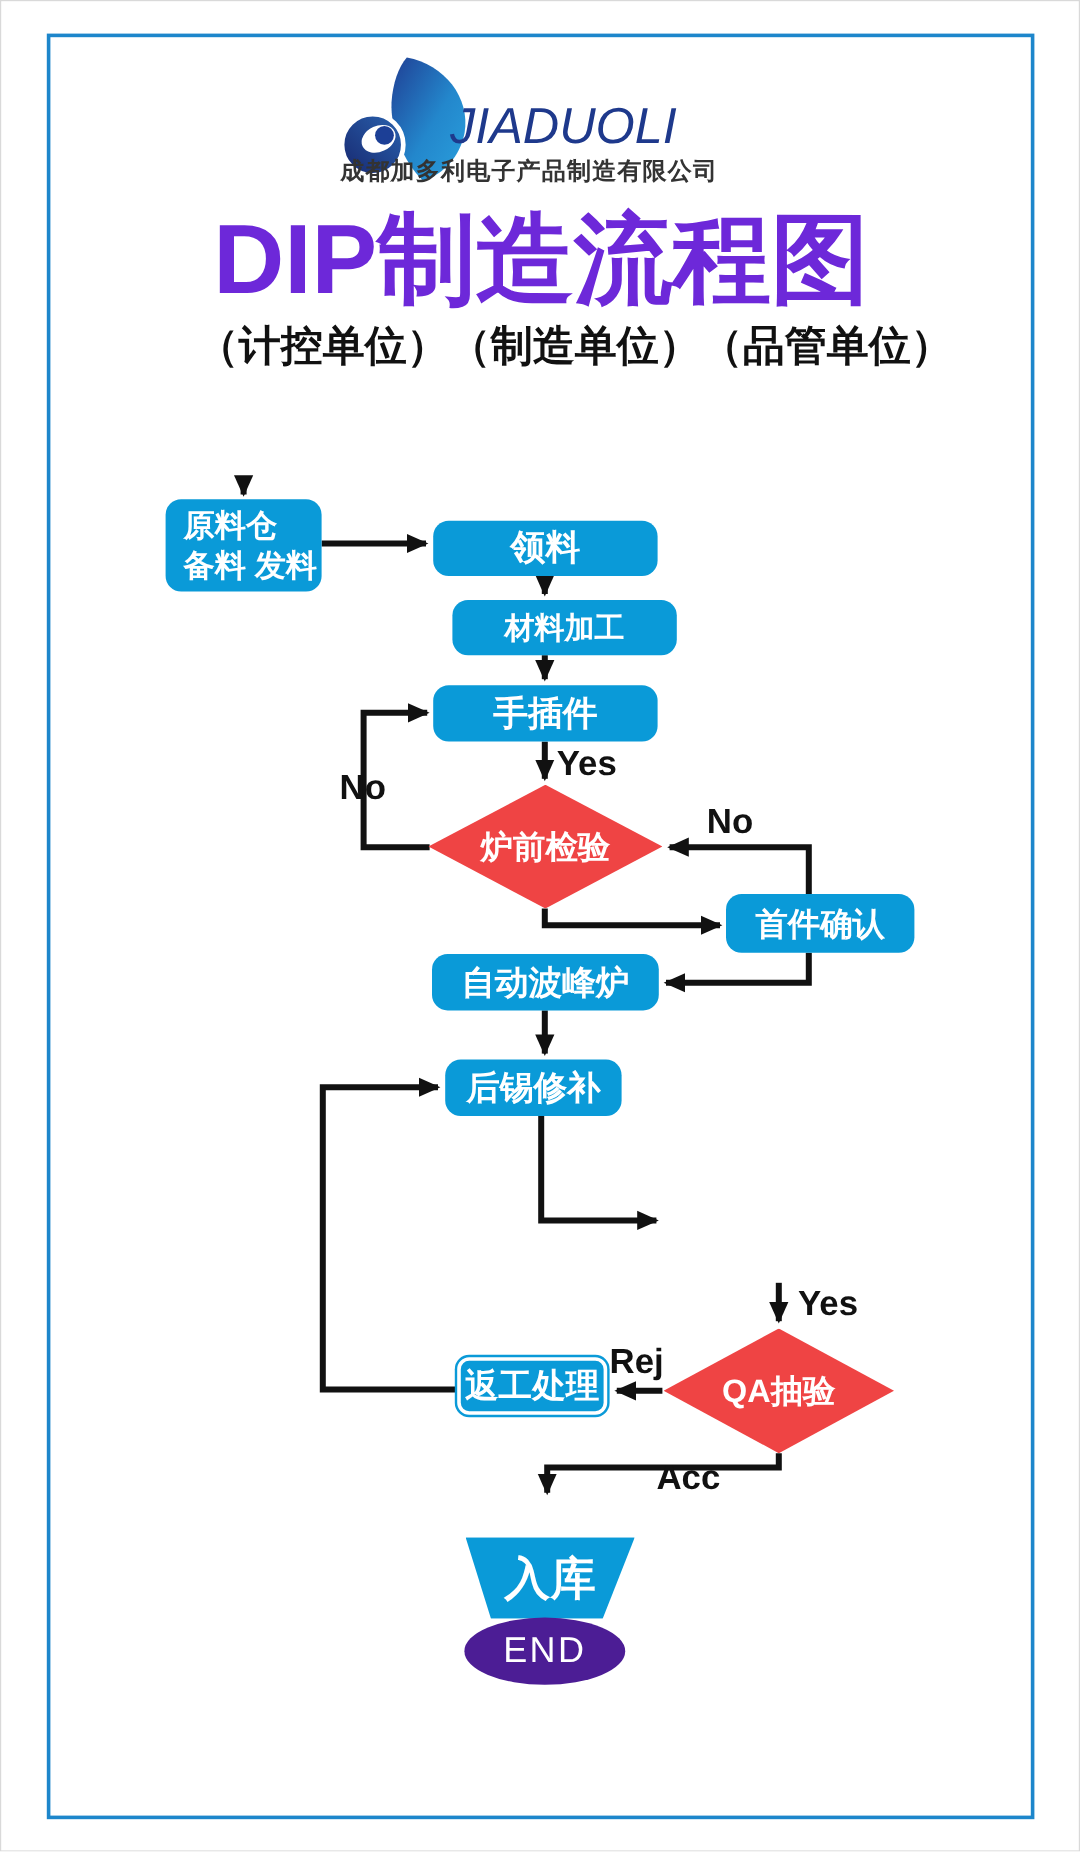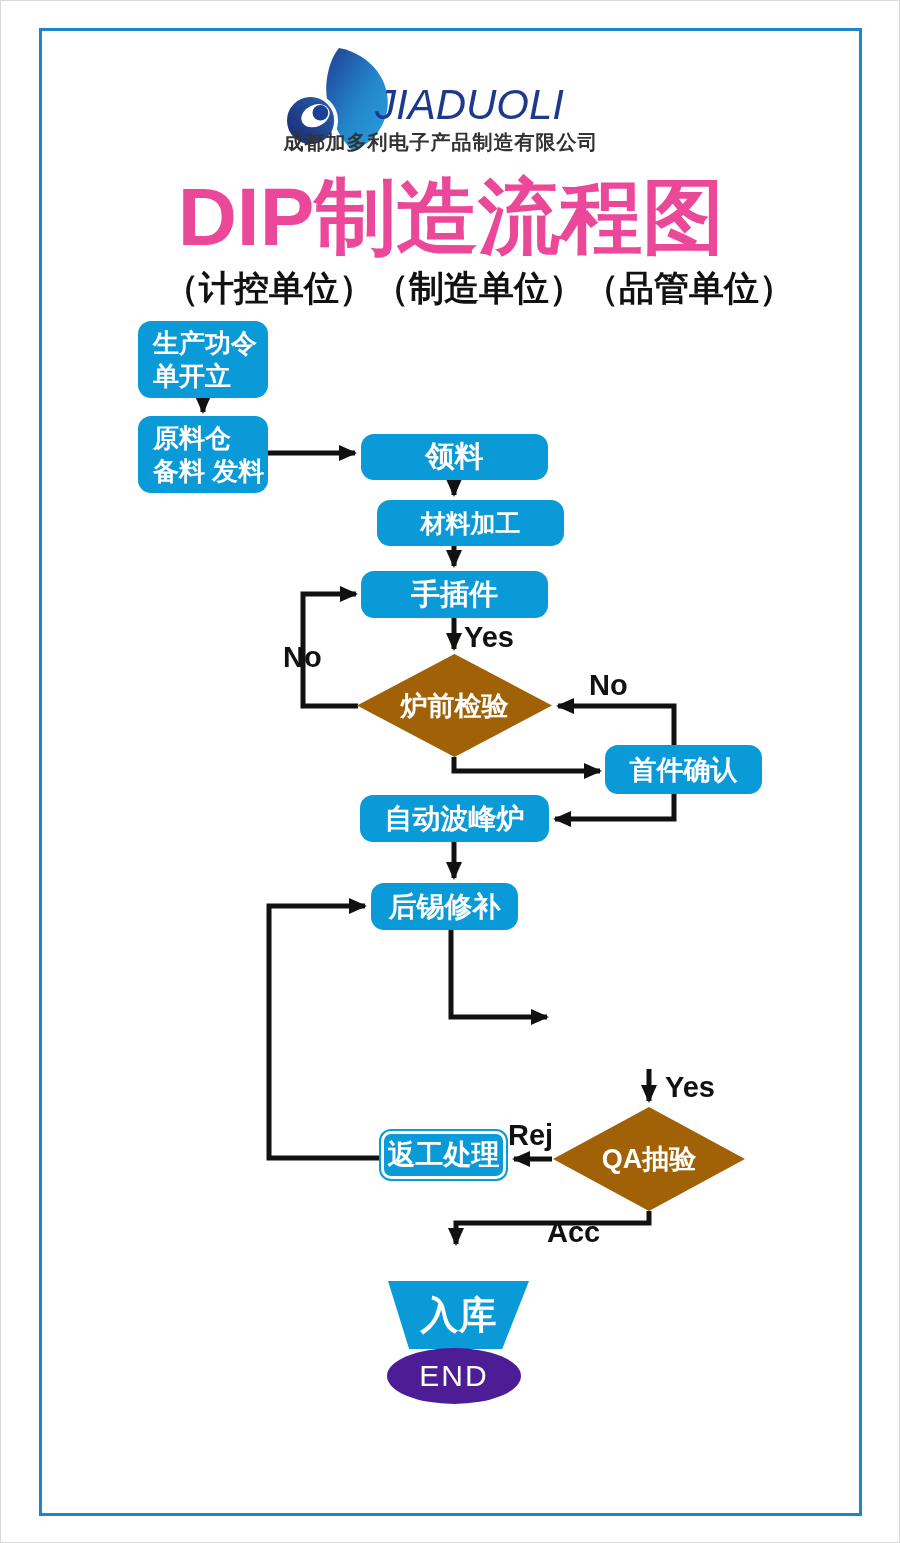--- a/index.html
+++ b/index.html
@@ -7,29 +7,29 @@
   .canvas{position:relative;width:900px;height:1543px;background:#fff;overflow:hidden;
           border:1px solid #d9d9d9;box-sizing:border-box;}
   .frame{position:absolute;left:38px;top:27px;width:817px;height:1482px;
          border:3px solid #1d86cb;}
   .logo-mark{position:absolute;left:281px;top:45px;width:118px;height:108px;}
   .wordmark{position:absolute;left:374px;top:80px;font-size:42px;font-weight:400;
             font-style:italic;color:#1e398c;letter-spacing:0px;white-space:nowrap;}
   .company{position:absolute;left:270px;top:128px;width:340px;text-align:center;
            font-size:20px;font-weight:bold;color:#333;letter-spacing:1px;white-space:nowrap;}
   .title{position:absolute;left:0;top:168px;width:900px;text-align:center;
-         font-size:82px;line-height:96px;font-weight:900;color:#ec4899;white-space:nowrap;}
+         font-size:82px;line-height:96px;font-weight:900;color:#6d28d9;white-space:nowrap;}
   .subtitle{position:absolute;left:0;top:264px;width:900px;text-align:center;
             font-size:35px;font-weight:900;color:#111;white-space:nowrap;margin-left:28px;}
   .node{position:absolute;background:#0a9ad8;color:#fff;font-weight:bold;
         display:flex;align-items:center;justify-content:center;box-sizing:border-box;
         border-radius:13px;text-align:center;}
   .node.twoline{flex-direction:column;align-items:flex-start;justify-content:center;
                 padding-left:15px;font-size:26px;line-height:33px;text-align:left;}
-  .diamond{position:absolute;background:#a16207;color:#fff;font-weight:bold;
+  .diamond{position:absolute;background:#ef4444;color:#fff;font-weight:bold;
            display:flex;align-items:center;justify-content:center;
            clip-path:polygon(50% 0,100% 50%,50% 100%,0 50%);border-radius:0;}
   .trap{position:absolute;background:#0a9ad8;color:#fff;font-weight:bold;
         display:flex;align-items:center;justify-content:center;
         clip-path:polygon(0 0,100% 0,81% 100%,15% 100%);}
   .oval{position:absolute;background:#4c1d95;color:#fff;font-weight:normal;
         display:flex;align-items:center;justify-content:center;border-radius:50%;}
   .elabel{position:absolute;color:#111;font-weight:900;font-size:29px;white-space:nowrap;}
   .edges{position:absolute;left:0;top:0;width:900px;height:1543px;pointer-events:none;}
   .edges polyline{fill:none;stroke:#111;stroke-width:5;}
@@ -80,24 +80,20 @@
     <polyline points="673,793 673,818 554,818" marker-end="url(#arw)"></polyline>
     <polyline points="453,841 453,877" marker-end="url(#arw)"></polyline>
     <polyline points="450,929 450,1016 546,1016" marker-end="url(#arw)"></polyline>
     <polyline points="648,1068 648,1100" marker-end="url(#arw)"></polyline>
     <polyline points="551,1158 513,1158" marker-end="url(#arw)"></polyline>
     <polyline points="386,1157 268,1157 268,905 364,905" marker-end="url(#arw)"></polyline>
     <polyline points="648,1210 648,1222 455,1222 455,1243" marker-end="url(#arw)"></polyline>
     <polyline points="455,1316 455,1341" marker-end="url(#arw)"></polyline>
   </svg>
 
-  <div class="node twoline" style="left:137px;top:320px;width:130px;height:77px;">
-    <span>生产功令</span>
-    <span>单开立</span>
-  </div>
 
   <div class="node twoline" style="left:137px;top:415px;width:130px;height:77px;">
     <span>原料仓</span>
     <span>备料 发料</span>
   </div>
 
   <div class="node" style="left:360px;top:433px;width:187px;height:46px;font-size:29px;">领料</div>
 
   <div class="node" style="left:376px;top:499px;width:187px;height:46px;font-size:25px;">材料加工</div>
 

